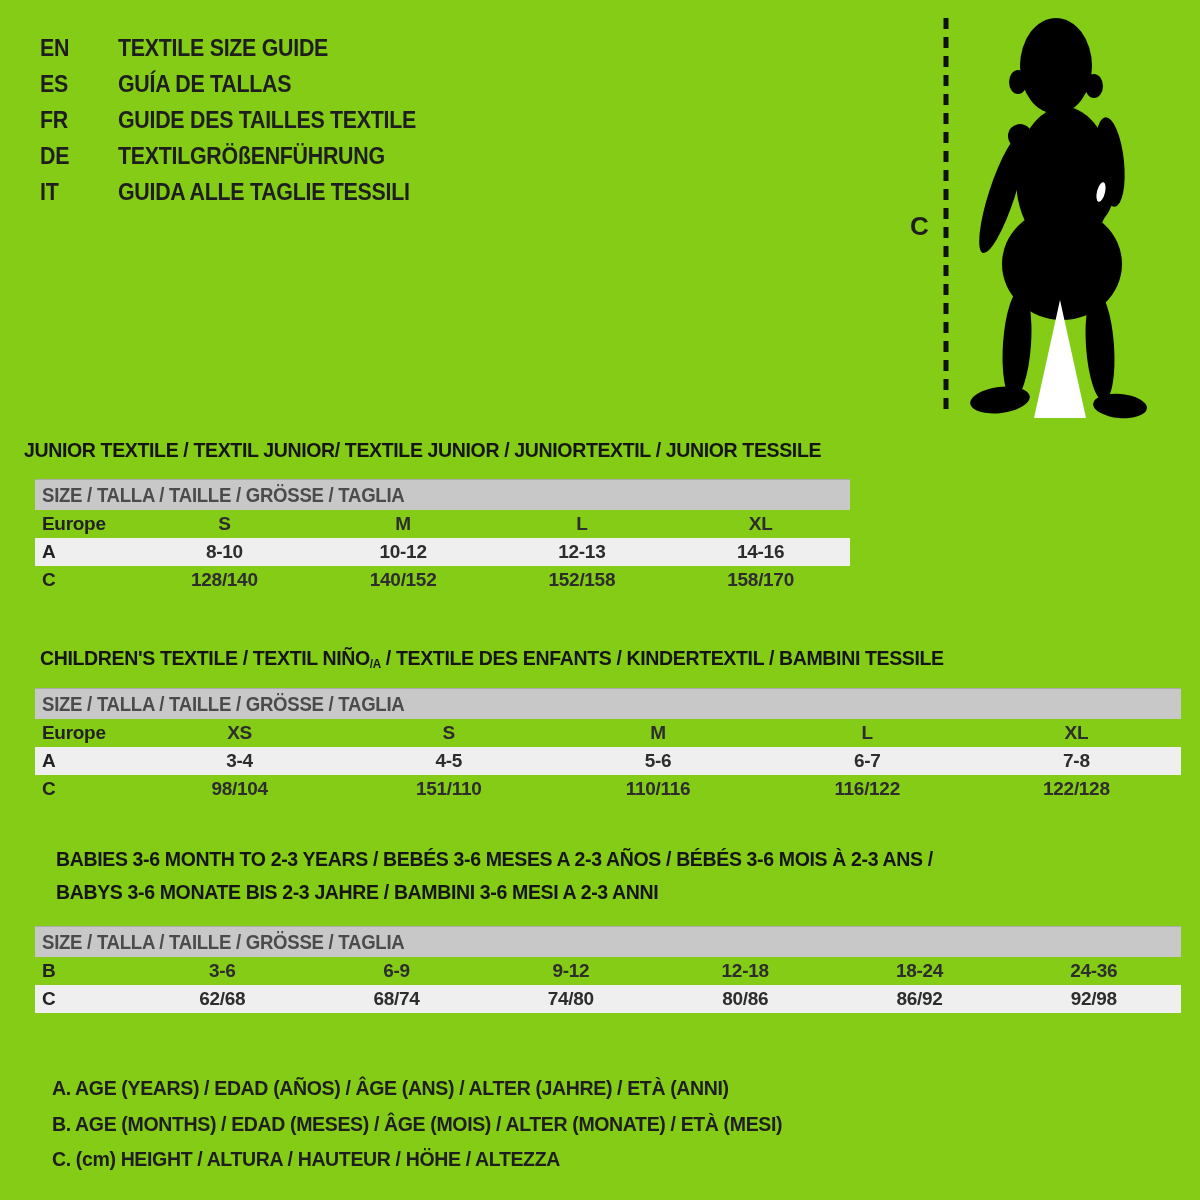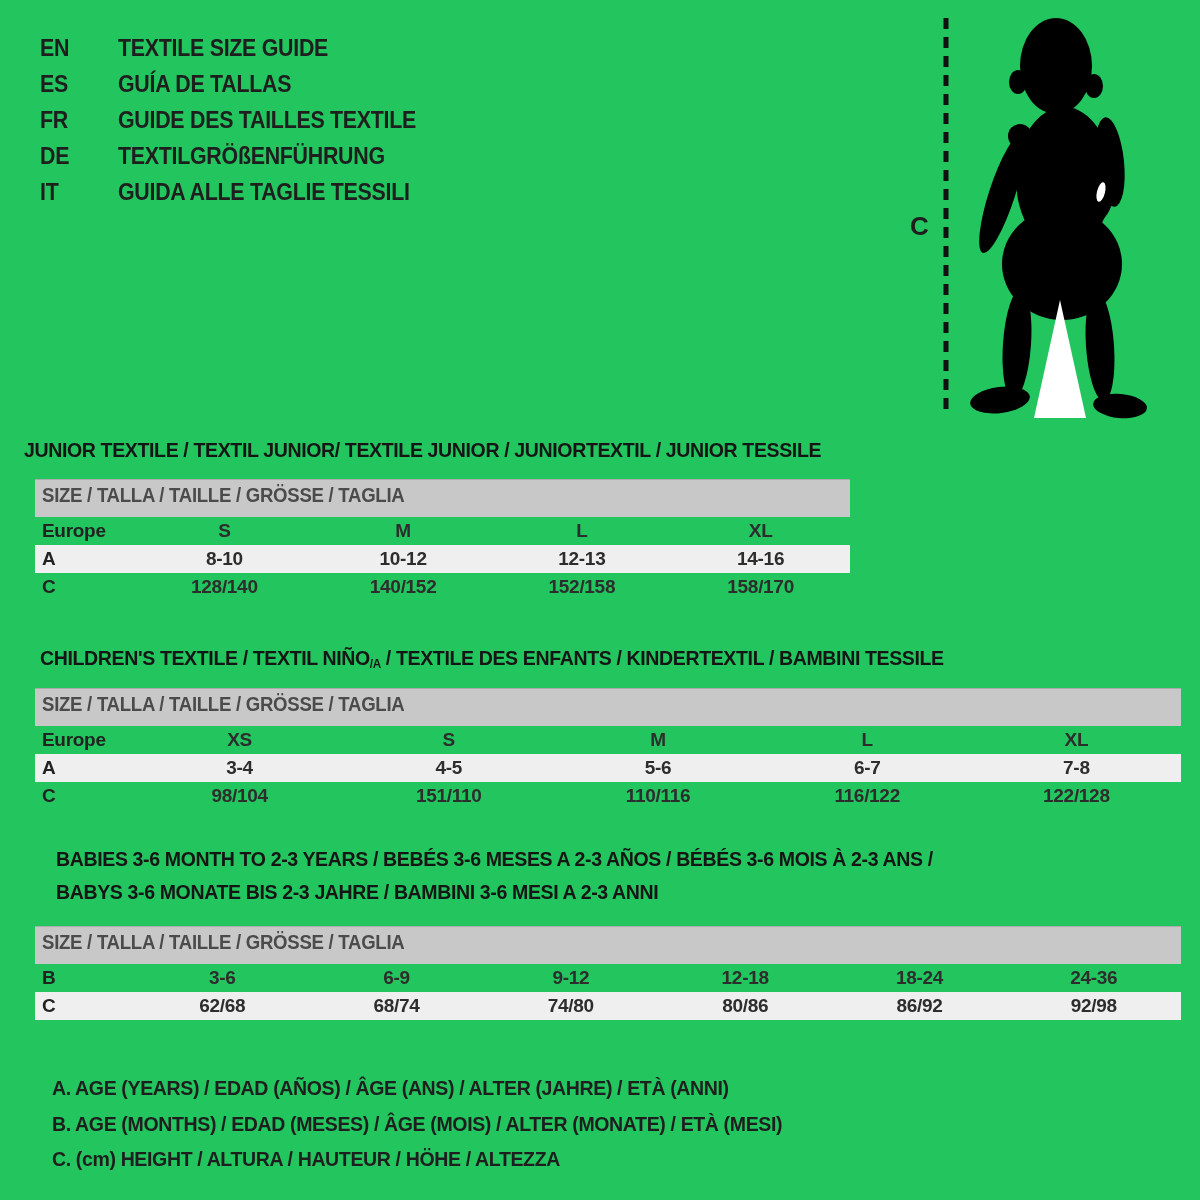--- a/index.html
+++ b/index.html
@@ -3,21 +3,21 @@
 <meta charset="utf-8">
 <style>
   html,body{margin:0;padding:0;background:#ffffff;}
   body{
     width:1200px;height:1200px;position:relative;overflow:hidden;
     font-family:"Liberation Sans", sans-serif;
     color:#1e1e1e;
     font-stretch:condensed;
     -webkit-font-smoothing:antialiased;
   }
-  .canvas{position:absolute;inset:0;width:1200px;height:1200px;background:#22c55e;}
+  .canvas{position:absolute;inset:0;width:1200px;height:1200px;background:#84cc16;}
 
   
   .languages{position:absolute;left:40px;top:30px;}
   .lang-row{display:flex;height:36px;align-items:center;}
   .lang-code{width:78px;font-weight:700;font-size:23px;letter-spacing:-0.3px;
              transform:scaleX(0.93);transform-origin:0 50%;white-space:nowrap;}
   .lang-title{font-weight:700;font-size:23px;letter-spacing:-0.3px;
               transform:scaleX(0.93);transform-origin:0 50%;white-space:nowrap;}
 
   
@@ -27,21 +27,21 @@
   
   .heading{position:absolute;font-weight:700;font-size:21px;letter-spacing:-0.4px;
            color:#151515;white-space:nowrap;}
   .heading .hline{transform:scaleX(0.93);transform-origin:0 50%;white-space:nowrap;display:block;line-height:33px;}
   .sub{font-size:0.60em;vertical-align:-0.22em;}
 
   
   .size-table{position:absolute;border-collapse:collapse;table-layout:fixed;}
   .size-table th{
     background:#c8c8c8;color:#4b4b4b;text-align:left;height:30px;
-    font-size:20px;font-weight:700;padding:0 0 7px 7px;
+    font-size:20px;font-weight:700;padding:0 0 0 7px;
     border-top:1px solid #ababab;
   }
   .hd-label{display:inline-block;transform:scaleX(0.93);transform-origin:0 50%;
             letter-spacing:-0.3px;white-space:nowrap;}
   .size-table td{
     height:28px;text-align:center;font-size:19px;font-weight:700;
     color:#2d2d2d;letter-spacing:-0.3px;padding:0;white-space:nowrap;
   }
   .size-table td.rowlabel{text-align:left;padding-left:7px;color:#222;}
   .size-table tr.shaded{background:#efefef;}

